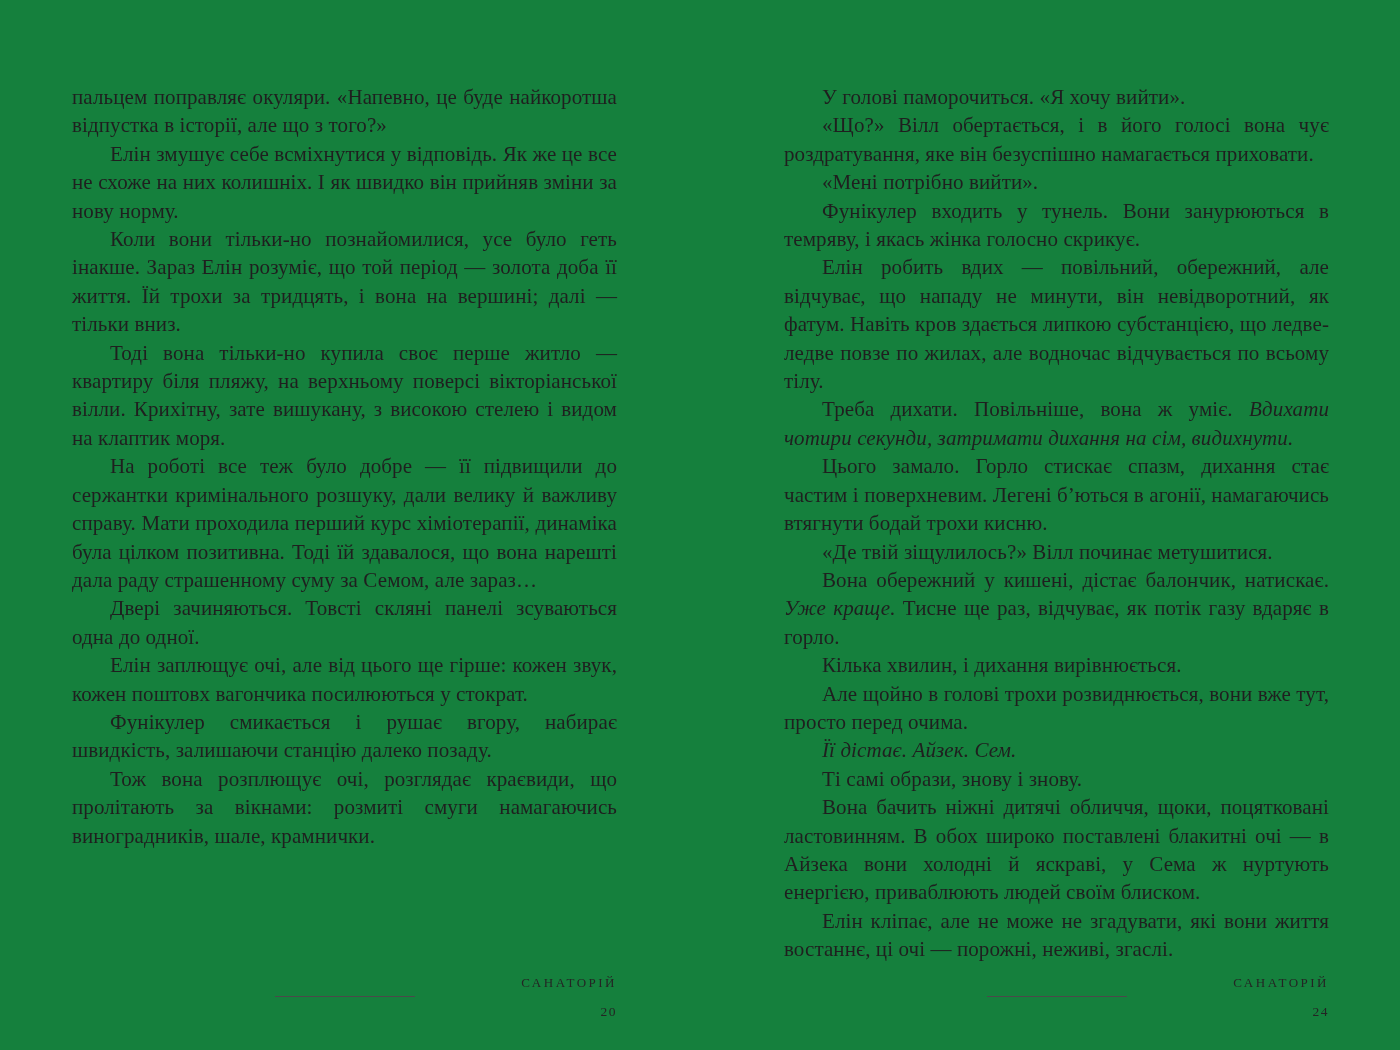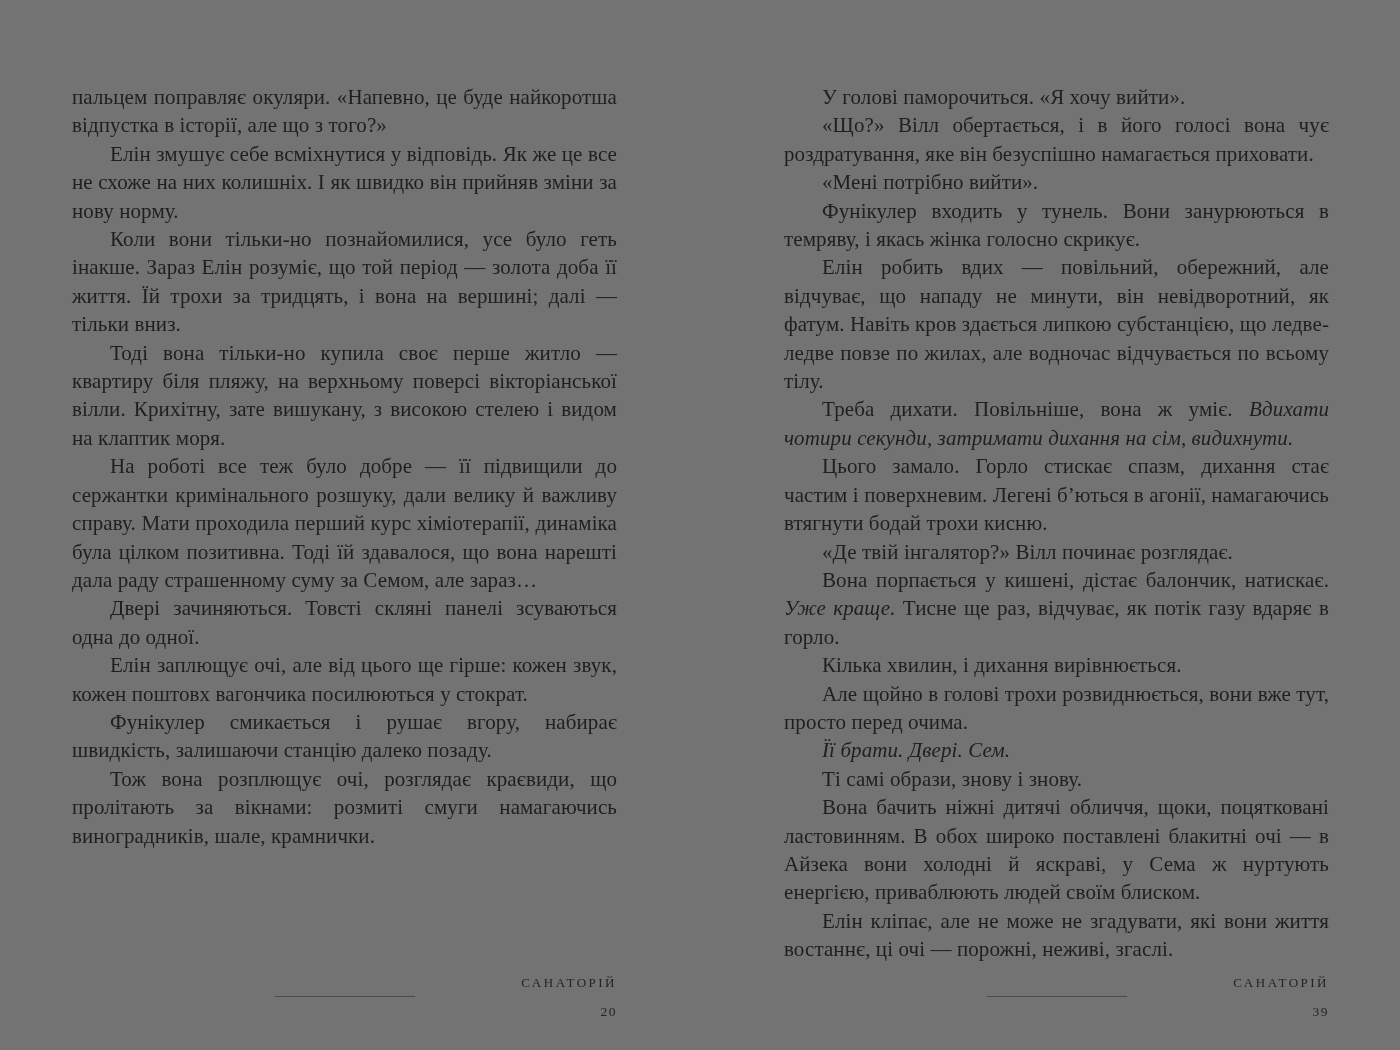--- a/index.html
+++ b/index.html
@@ -4,21 +4,21 @@
 <style>
   html, body {
     margin: 0;
     padding: 0;
     background: #ffffff;
   }
   .spread {
     position: relative;
     width: 1400px;
     height: 1050px;
-    background: #737373;
+    background: #15803d;
     font-family: "Liberation Serif", serif;
     color: #1f1f1f;
     overflow: hidden;
   }
   .page {
     position: absolute;
     top: 0;
     width: 700px;
     height: 1050px;
   }
@@ -101,29 +101,29 @@
 
   <section class="page right">
     <div class="page-body">
         <p class="indent"><span>У голові паморочиться. «Я хочу вийти».</span></p>
         <p class="indent"><span>«Що?» Вілл обертається, і в його голосі вона чує роздратування, яке він безуспішно намагається приховати.</span></p>
         <p class="indent"><span>«Мені потрібно вийти».</span></p>
         <p class="indent"><span>Фунікулер входить у тунель. Вони занурюються в темряву, і якась жінка голосно скрикує.</span></p>
         <p class="indent"><span>Елін робить вдих — повільний, обережний, але відчуває, що нападу не минути, він невідворотний, як фатум. Навіть кров здається липкою субстанцією, що ледве-ледве повзе по жилах, але водночас відчувається по всьому тілу.</span></p>
         <p class="indent"><span>Треба дихати. Повільніше, вона ж уміє. </span><em>Вдихати чотири секунди, затримати дихання на сім, видихнути.</em></p>
         <p class="indent"><span>Цього замало. Горло стискає спазм, дихання стає частим і поверхневим. Легені б’ються в агонії, намагаючись втягнути бодай трохи кисню.</span></p>
-        <p class="indent"><span>«Де твій інгалятор?» Вілл починає розглядає.</span></p>
-        <p class="indent"><span>Вона порпається у кишені, дістає балончик, натискає. </span><em>Уже краще.</em><span> Тисне ще раз, відчуває, як потік газу вдаряє в горло.</span></p>
+        <p class="indent"><span>«Де твій зіщулилось?» Вілл починає метушитися.</span></p>
+        <p class="indent"><span>Вона обережний у кишені, дістає балончик, натискає. </span><em>Уже краще.</em><span> Тисне ще раз, відчуває, як потік газу вдаряє в горло.</span></p>
         <p class="indent"><span>Кілька хвилин, і дихання вирівнюється.</span></p>
         <p class="indent"><span>Але щойно в голові трохи розвиднюється, вони вже тут, просто перед очима.</span></p>
-        <p class="indent"><em>Її брати. Двері. Сем.</em></p>
+        <p class="indent"><em>Її дістає. Айзек. Сем.</em></p>
         <p class="indent"><span>Ті самі образи, знову і знову.</span></p>
         <p class="indent"><span>Вона бачить ніжні дитячі обличчя, щоки, поцятковані ластовинням. В обох широко поставлені блакитні очі — в Айзека вони холодні й яскраві, у Сема ж нуртують енергією, приваблюють людей своїм блиском.</span></p>
         <p class="indent"><span>Елін кліпає, але не може не згадувати, які вони життя востаннє, ці очі — порожні, неживі, згаслі.</span></p>
       </div>
     <footer class="page-footer">
       <div class="running-head">САНАТОРІЙ</div>
       <div class="footer-rule"></div>
-      <div class="page-number">39</div>
+      <div class="page-number">24</div>
     </footer>
   </section>
 
 </div>
 
 </body></html>

